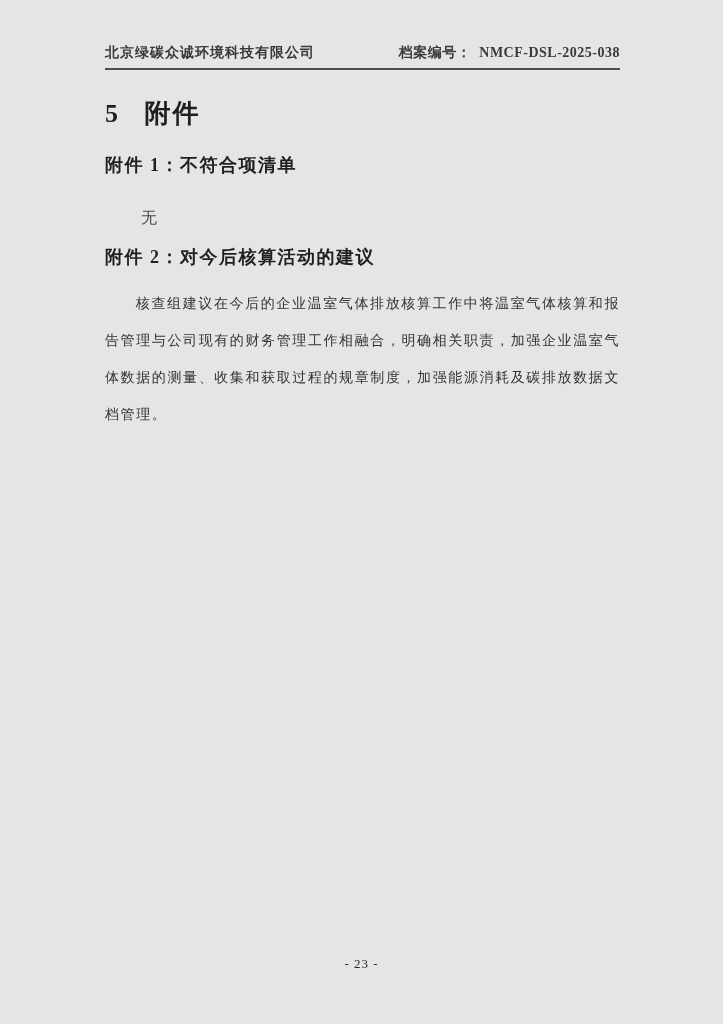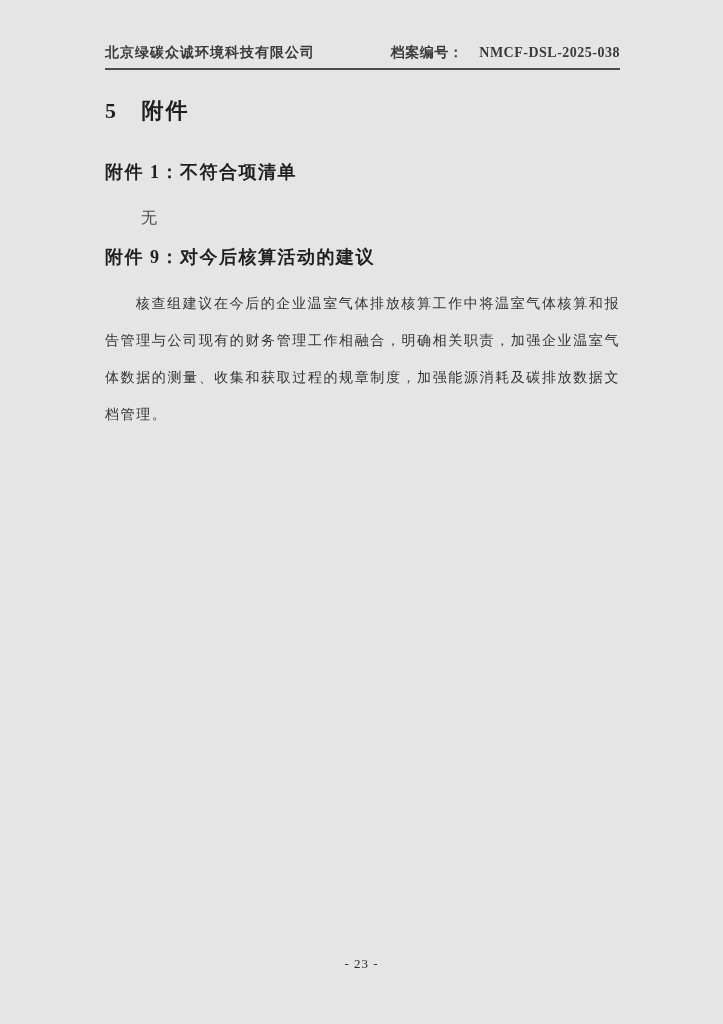--- a/index.html
+++ b/index.html
@@ -41,50 +41,50 @@
   .doc-header .archive {
     font-size: 14px;
     font-weight: bold;
     color: #3a3a3a;
     letter-spacing: 0.5px;
     display: flex;
     align-items: baseline;
     justify-content: space-between;
   }
   .doc-header .archive .archive-number {
-    margin-left: 16px;
+    margin-left: 8px;
     font-family: "Liberation Serif", "DejaVu Serif", serif;
   }
 
   
   .content {
     position: absolute;
     top: 96px;
     left: 105px;
     width: 515px;
   }
 
   .section-heading {
-    font-size: 22px;
+    font-size: 26px;
     font-weight: bold;
     color: #1f1f1f;
     letter-spacing: 2px;
-    margin-bottom: 34px;
+    margin-bottom: 22px;
   }
   .section-heading .section-number {
     margin-right: 18px;
     letter-spacing: 0;
   }
 
   .attachment-heading {
     font-size: 18px;
     font-weight: bold;
     color: #1f1f1f;
     letter-spacing: 1.5px;
-    margin-bottom: 24px;
+    margin-bottom: 31px;
   }
 
   .none-text {
     font-size: 16px;
     color: #4a4a4a;
     letter-spacing: 1px;
     padding-left: 36px;
     margin-bottom: 16px;
   }
 
@@ -132,21 +132,21 @@
 
     <div class="section-heading">
       <span class="section-number">5</span>
       <span>附件</span>
     </div>
 
     <div class="attachment-heading">附件 1：不符合项清单</div>
 
     <div class="none-text">无</div>
 
-    <div class="attachment-heading attachment2-heading">附件 9：对今后核算活动的建议</div>
+    <div class="attachment-heading attachment2-heading">附件 2：对今后核算活动的建议</div>
 
     <p class="body-paragraph">核查组建议在今后的企业温室气体排放核算工作中将温室气体核算和报告管理与公司现有的财务管理工作相融合，明确相关职责，加强企业温室气体数据的测量、收集和获取过程的规章制度，加强能源消耗及碳排放数据文档管理。</p>
 
   </div>
 
   <div class="doc-footer">
     <span class="page-number">- 23 -</span>
   </div>
 
 </div>

